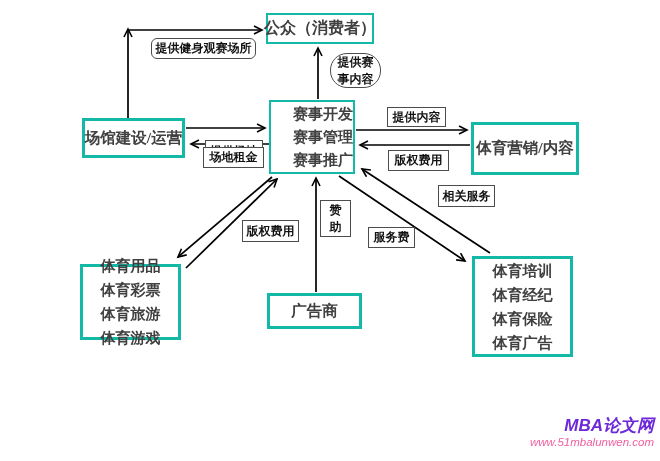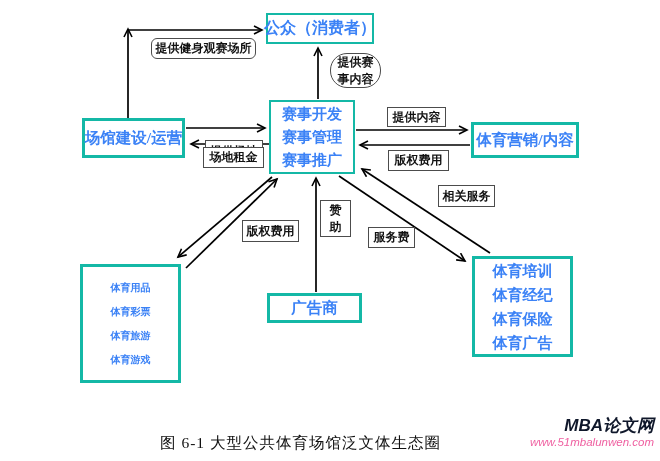--- a/index.html
+++ b/index.html
@@ -4,39 +4,39 @@
 <style>
   html,body { margin:0; padding:0; background:#ffffff; }
   .canvas {
     position:relative; width:660px; height:461px; background:#ffffff;
     font-family:"Liberation Serif", serif; overflow:hidden;
   }
   svg.wires { position:absolute; left:0; top:0; z-index:1; }
   .box {
     position:absolute; z-index:2; background:#ffffff; border:3px solid #14b8a6;
     display:flex; flex-direction:column; align-items:center; justify-content:center;
-    font-weight:bold; color:#3b82f6; box-sizing:border-box; text-align:center;
+    font-weight:bold; color:#404040; box-sizing:border-box; text-align:center;
   }
   .box.thin { border-width:2.5px; }
   .box .ln { display:block; white-space:nowrap; }
   .lbl {
     position:absolute; z-index:3; background:#ffffff; border:1px solid #4c4c4c;
     display:flex; flex-direction:column; align-items:center; justify-content:center;
     font-weight:bold; font-size:12px; color:#111; box-sizing:border-box;
     line-height:1.35; white-space:nowrap;
   }
   .caption {
     position:absolute; left:160px; top:433px; z-index:3;
     font-size:15.5px; color:#111; white-space:nowrap; letter-spacing:1px;
   }
   .watermark {
     position:absolute; right:6px; top:416px; z-index:3; text-align:right;
     font-family:"Liberation Sans", sans-serif; font-style:italic; line-height:1.15;
   }
-  .watermark .wm-name { font-size:17px; font-weight:bold; color:#0f172a; display:block; }
+  .watermark .wm-name { font-size:17px; font-weight:bold; color:#6d28d9; display:block; }
   .watermark .wm-url  { font-size:11.5px; display:block; }
 </style>
 </head>
 <body>
 
 <div class="canvas">
 
   <svg class="wires" width="660" height="461" viewBox="0 0 660 461">
     <defs>
       <marker id="arr" markerWidth="12" markerHeight="12" refX="9" refY="5" orient="auto" markerUnits="userSpaceOnUse">
@@ -63,42 +63,42 @@
 
       <line x1="339" y1="176" x2="465" y2="261" marker-end="url(#arr)"></line>
       <line x1="490" y1="253" x2="362" y2="169" marker-end="url(#arr)"></line>
     </g>
   </svg>
 
   <div class="box thin" style="left:266px; top:13px; width:108px; height:31px; font-size:16px;">
     <span class="ln">公众（消费者）</span>
   </div>
 
-  <div class="box thin" style="left:269px; top:100px; width:86px; height:74px; font-size:15px; line-height:23px;">
+  <div class="box thin" style="left:269px; top:100px; width:86px; height:74px; font-size:15px; line-height:23px;align-items:flex-end;">
     <span class="ln">赛事开发</span>
     <span class="ln">赛事管理</span>
     <span class="ln">赛事推广</span>
   </div>
 
   <div class="box" style="left:82px; top:118px; width:103px; height:40px; font-size:15.5px;">
     <span class="ln">场馆建设/运营</span>
   </div>
 
-  <div class="box" style="left:471px; top:122px; width:108px; height:36px; font-size:15.5px;">
+  <div class="box" style="left:471px; top:122px; width:108px; height:53px; font-size:15.5px;">
     <span class="ln">体育营销/内容</span>
   </div>
 
-  <div class="box" style="left:80px; top:264px; width:101px; height:119px; font-size:10px; line-height:24px;">
+  <div class="box" style="left:80px; top:264px; width:101px; height:76px; font-size:15px; line-height:24px;">
     <span class="ln">体育用品</span>
     <span class="ln">体育彩票</span>
     <span class="ln">体育旅游</span>
     <span class="ln">体育游戏</span>
   </div>
 
-  <div class="box" style="left:267px; top:293px; width:95px; height:30px; font-size:15.5px;">
+  <div class="box" style="left:267px; top:293px; width:95px; height:36px; font-size:15.5px;">
     <span class="ln">广告商</span>
   </div>
 
   <div class="box" style="left:472px; top:256px; width:101px; height:101px; font-size:15px; line-height:24px;">
     <span class="ln">体育培训</span>
     <span class="ln">体育经纪</span>
     <span class="ln">体育保险</span>
     <span class="ln">体育广告</span>
   </div>
 
@@ -138,20 +138,19 @@
   </div>
 
   <div class="lbl" style="left:368px; top:227px; width:47px; height:21px;">
     <span>服务费</span>
   </div>
 
   <div class="lbl" style="left:438px; top:185px; width:57px; height:22px;">
     <span>相关服务</span>
   </div>
 
-  <div class="caption">图 6-1 大型公共体育场馆泛文体生态圈</div>
 
   <div class="watermark">
     <span class="wm-name">MBA论文网</span>
     <span class="wm-url" id="wm-url" style="color: rgb(239, 95, 160);">www.51mbalunwen.com</span>
   </div>
 
 </div>
 
 </body></html>

